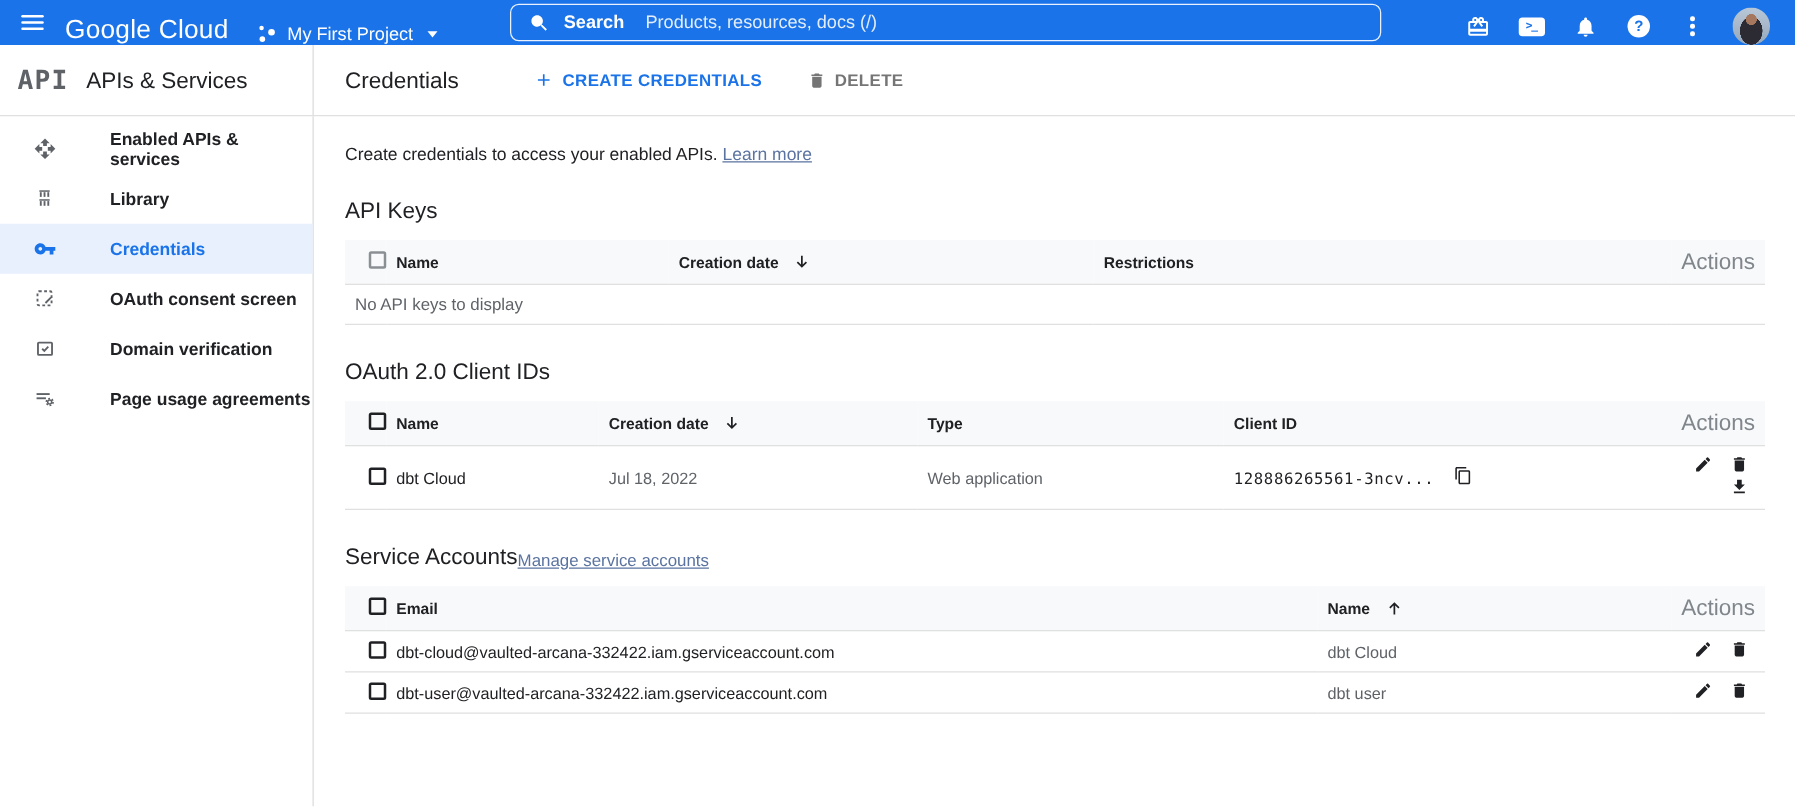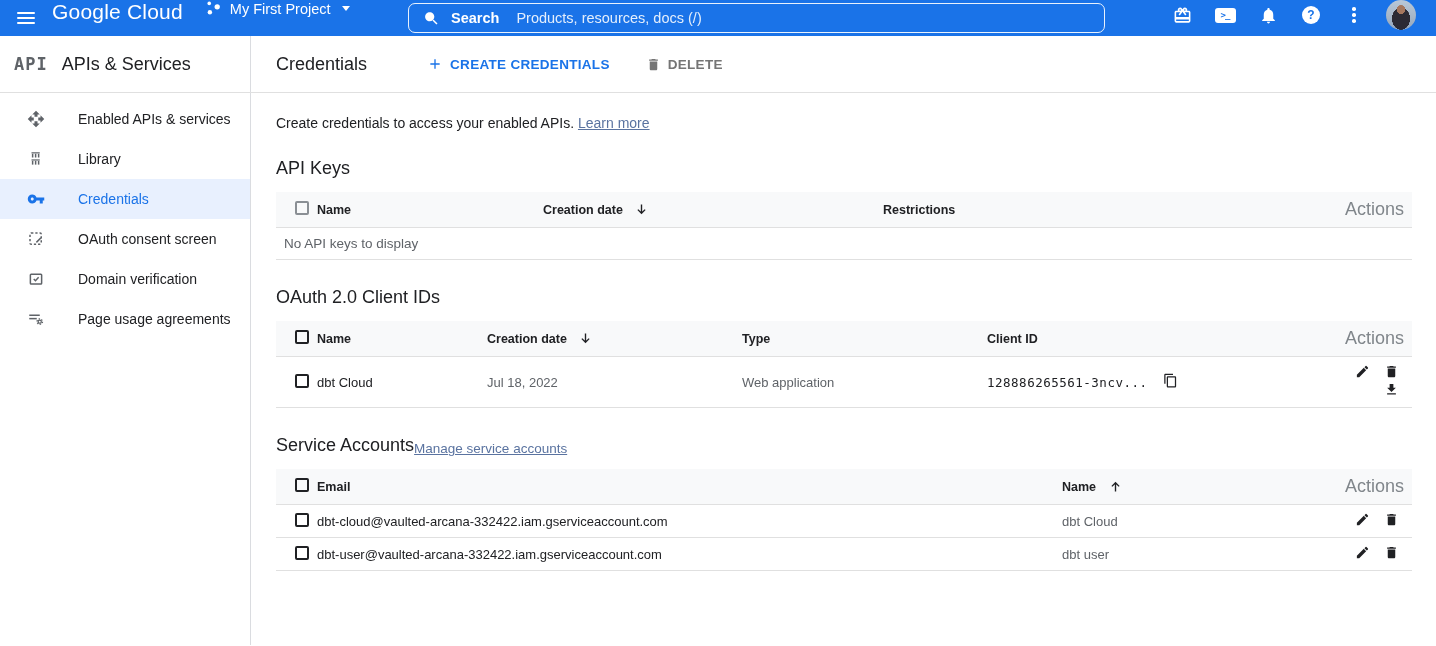--- a/index.html
+++ b/index.html
@@ -1,21 +1,21 @@
 <!DOCTYPE html>
 <html style="--topbar: #1a73e8; --accent: #1a73e8; --selected-bg: #e8f0fe; --text-primary: #202124; --text-secondary: #5f6368; --muted-link: #5a73a0; --table-header-bg: #f8f9fa; --border: #e0e0e0; --disabled: #757575;"><head>
 <meta charset="utf-8">
 <style>
   * { margin:0; padding:0; box-sizing:border-box; }
   html,body { width:1436px; height:646px; overflow:hidden; background:#fff;
     font-family:"Liberation Sans", sans-serif; color:var(--text-primary,#202124); }
 
   
   .topbar { position:relative; height:36px; background:var(--topbar,#1a73e8);
-    display:flex; align-items:flex-start; color:#fff; }
+    display:flex; align-items:flex-end; color:#fff; }
   .hamburger { width:52px; height:36px; background:none; border:none; cursor:pointer;
     display:flex; flex-direction:column; justify-content:center; align-items:center; gap:3px; }
   .hamburger span { width:18px; height:2px; background:#fff; border-radius:1px; }
   .gc-logo { font-size:21px; letter-spacing:.2px; color:#fff; margin-right:22px; white-space:nowrap; }
   .project { display:flex; align-items:center; gap:8px; background:none; border:none;
     color:#fff; font-size:14.5px; font-family:inherit; cursor:pointer; }
   .caret { width:0; height:0; border-left:4.5px solid transparent; border-right:4.5px solid transparent;
     border-top:5px solid #fff; margin-left:3px; }
   .searchbar { position:absolute; left:408px; top:3px; width:697px; height:30px;
     border:1px solid rgba(255,255,255,.9); border-radius:7px; display:flex; align-items:center;
@@ -35,35 +35,35 @@
   .avatar { width:30px; height:30px; border-radius:50%; border:none; cursor:pointer;
     background:
       radial-gradient(circle at 50% 32%, #a5775e 0 17%, rgba(0,0,0,0) 18%),
       radial-gradient(ellipse at 50% 62%, #2c2a33 0 42%, rgba(0,0,0,0) 43%),
       linear-gradient(#b9c8d8, #96a7bb); }
 
   
   .app-header { display:flex; height:57px; border-bottom:1px solid var(--border,#e0e0e0); }
   .side-head { width:251px; flex:0 0 251px; border-right:1px solid #dadce0;
     display:flex; align-items:center; padding-left:14px; gap:14px; }
-  .api-glyph { font-family:"DejaVu Sans Mono", monospace; font-weight:bold; font-size:17px;
+  .api-glyph { font-family:"DejaVu Sans Mono", monospace; font-weight:bold; font-size:21px;
     color:var(--text-secondary,#5f6368); letter-spacing:1px; }
   .side-title { font-size:18px; color:var(--text-primary,#202124); }
   .page-head { flex:1; display:flex; align-items:center; padding-left:25px; }
   .page-title { font-size:18px; }
   .hd-btn { display:flex; align-items:center; gap:7px; background:none; border:none; cursor:pointer;
     font-family:inherit; font-size:13.5px; font-weight:bold; letter-spacing:.3px; }
   .create-btn { color:var(--accent,#1a73e8); margin-left:60px; }
   .delete-btn { color:var(--disabled,#757575); margin-left:36px; }
 
   
   .body-wrap { display:flex; height:552px; }
   .sidebar { width:251px; flex:0 0 251px; border-right:1px solid #dadce0; padding-top:6px; }
-  .nav-item { display:flex; align-items:center; height:40px; padding-left:27px; gap:33px;
-    font-size:14px; color:var(--text-primary,#202124); cursor:pointer; }
+  .nav-item { display:flex; align-items:center; height:40px; padding-left:27px; gap:43px;
+    font-size:14px; color:var(--text-primary,#202124); cursor:pointer;font-weight:bold; }
   .nav-item .nicon { color:var(--text-secondary,#5f6368); display:flex; width:18px; justify-content:center; }
   .nav-item.selected { background:var(--selected-bg,#e8f0fe); color:var(--accent,#1a73e8); }
   .nav-item.selected .nicon { color:var(--accent,#1a73e8); }
 
   .main { flex:1; padding:22px 24px 0 25px; }
   .intro { font-size:14px; }
   .intro a, .manage-link { color:var(--muted-link,#5a73a0); text-decoration:underline; cursor:pointer; }
   .section-title { font-size:18px; font-weight:400; margin-top:27px; }
   .section-row { display:flex; align-items:flex-end; margin-top:27px; }
   .section-row .section-title { margin-top:0; }

